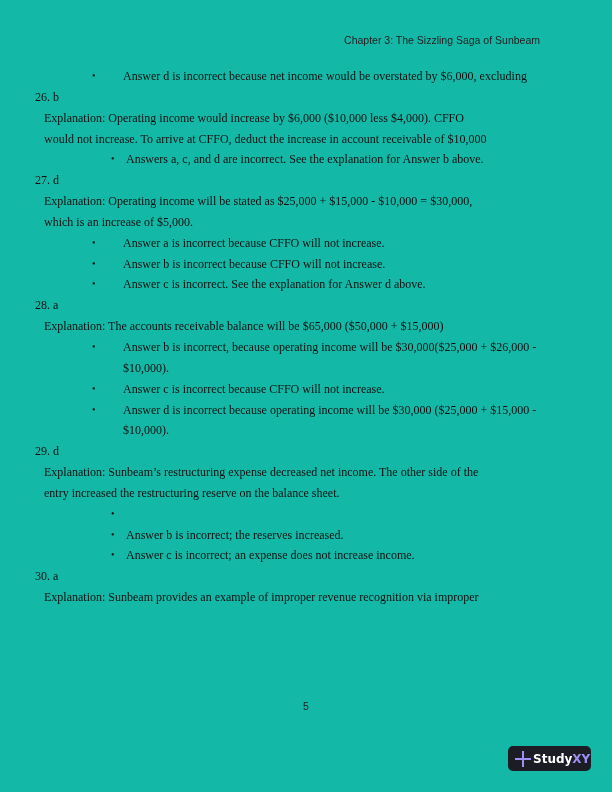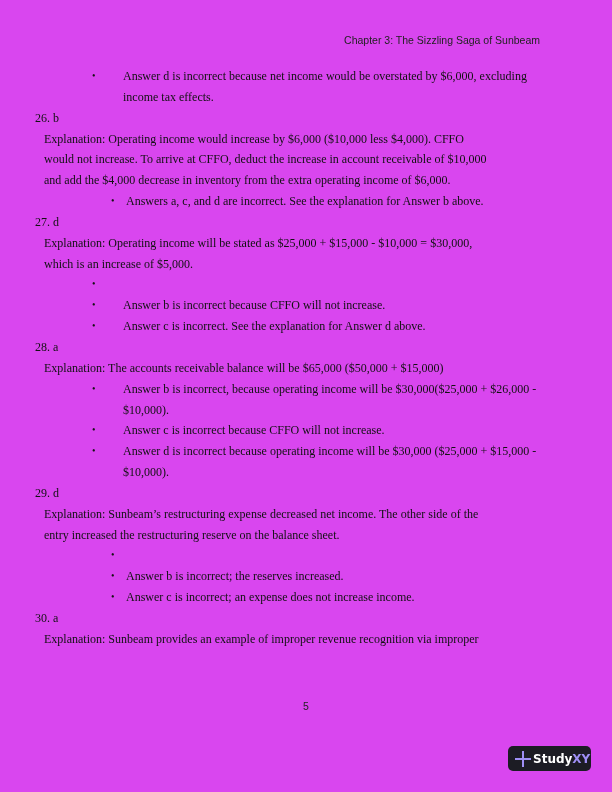--- a/index.html
+++ b/index.html
@@ -1,17 +1,17 @@
 <!DOCTYPE html>
 <html><head>
 <meta charset="utf-8">
 <style>
   html, body { margin: 0; padding: 0; background: #ffffff; }
   body { width: 612px; height: 792px; position: relative; overflow: hidden; }
-  .page { position: absolute; left: 0; top: 0; width: 612px; height: 792px; background: #d946ef; }
+  .page { position: absolute; left: 0; top: 0; width: 612px; height: 792px; background: #14b8a6; }
   .header {
     position: absolute; right: 72px; top: 34px;
     font-family: "Liberation Sans", sans-serif; font-size: 10.5px; color: #222;
   }
   .body-text {
     position: absolute; left: 0; top: 66px; width: 612px;
     font-family: "Liberation Serif", serif; font-size: 12px; color: #111;
   }
   .line { position: relative; height: 20.85px; line-height: 20.85px; white-space: nowrap; }
   .num { padding-left: 35px; }
@@ -41,30 +41,28 @@
   .badge .brand-b { color: #9f8ff5; }
 </style>
 </head>
 <body>
 
 <div class="page">
   <div class="header">Chapter 3: The Sizzling Saga of Sunbeam</div>
 
   <div class="body-text" id="body-text">
       <div class="line b1"><span class="bullet">•</span><span>Answer d is incorrect because net income would be overstated by $6,000, excluding</span></div>
-      <div class="line b1"><span>income tax effects.</span></div>
       <div class="line num"><span>26. b</span></div>
       <div class="line expl"><span>Explanation: Operating income would increase by $6,000 ($10,000 less $4,000).  CFFO</span></div>
       <div class="line expl"><span>would not increase.  To arrive at CFFO, deduct the increase in account receivable of $10,000</span></div>
-      <div class="line expl"><span>and add the $4,000 decrease in inventory from the extra operating income of $6,000.</span></div>
       <div class="line b2 lvl2"><span class="bullet">•</span><span>Answers a, c, and d are incorrect. See the explanation for Answer b above.</span></div>
       <div class="line num"><span>27. d</span></div>
       <div class="line expl"><span>Explanation: Operating income will be stated as $25,000 + $15,000 - $10,000 = $30,000,</span></div>
       <div class="line expl"><span>which is an increase of $5,000.</span></div>
-      <div class="line b1"><span class="bullet">•</span></div>
+      <div class="line b1"><span class="bullet">•</span><span>Answer a is incorrect because CFFO will not increase.</span></div>
       <div class="line b1"><span class="bullet">•</span><span>Answer b is incorrect because CFFO will not increase.</span></div>
       <div class="line b1"><span class="bullet">•</span><span>Answer c is incorrect. See the explanation for Answer d above.</span></div>
       <div class="line num"><span>28. a</span></div>
       <div class="line expl"><span>Explanation:  The accounts receivable balance will be $65,000 ($50,000 + $15,000)</span></div>
       <div class="line b1"><span class="bullet">•</span><span>Answer b is incorrect, because operating income will be $30,000($25,000 + $26,000 -</span></div>
       <div class="line b1"><span>$10,000).</span></div>
       <div class="line b1"><span class="bullet">•</span><span>Answer c is incorrect because CFFO will not increase.</span></div>
       <div class="line b1"><span class="bullet">•</span><span>Answer d is incorrect because operating income will be $30,000 ($25,000 + $15,000 -</span></div>
       <div class="line b1"><span>$10,000).</span></div>
       <div class="line num"><span>29. d</span></div>

